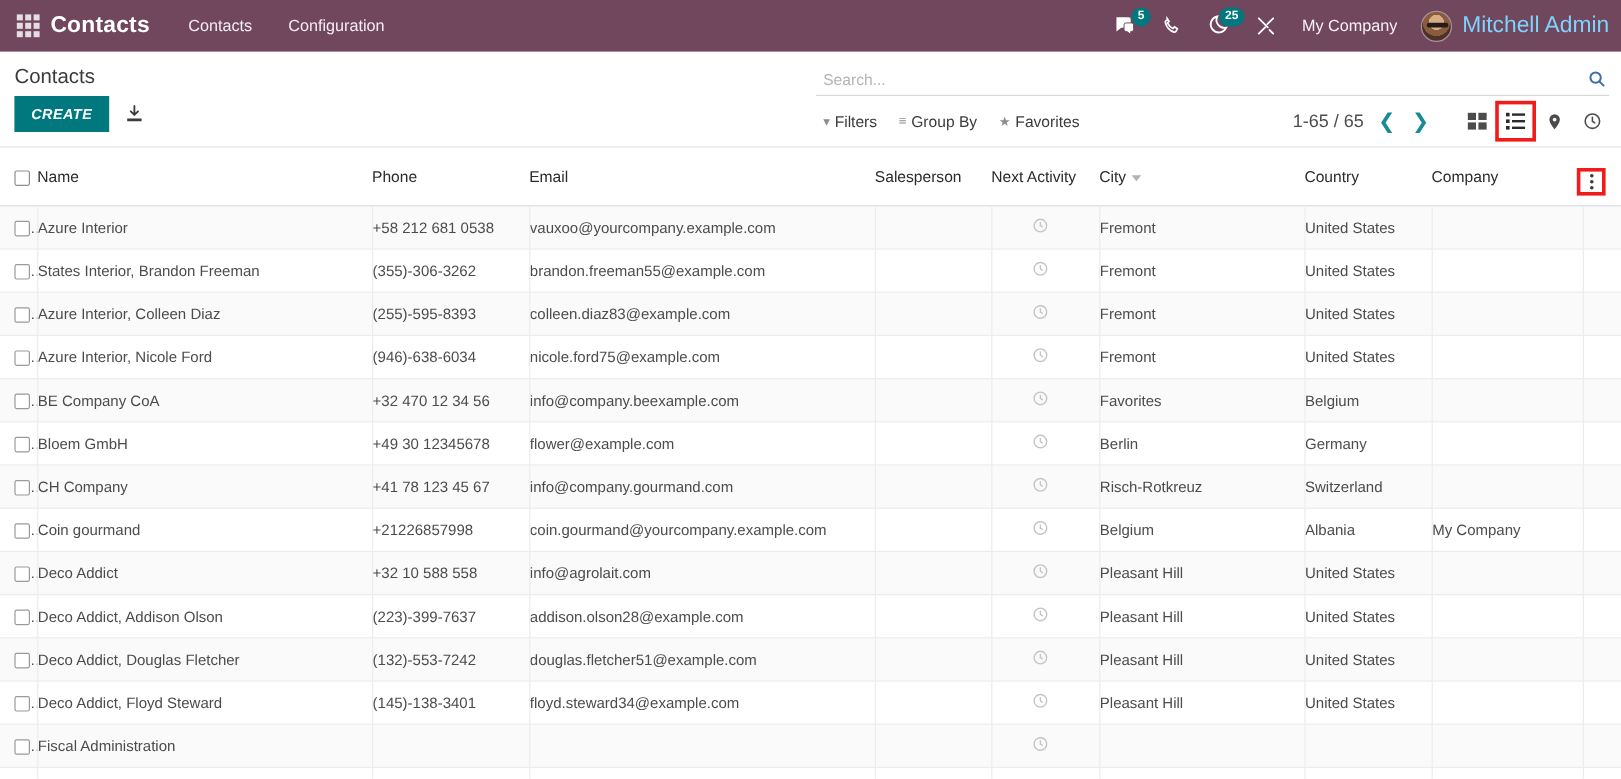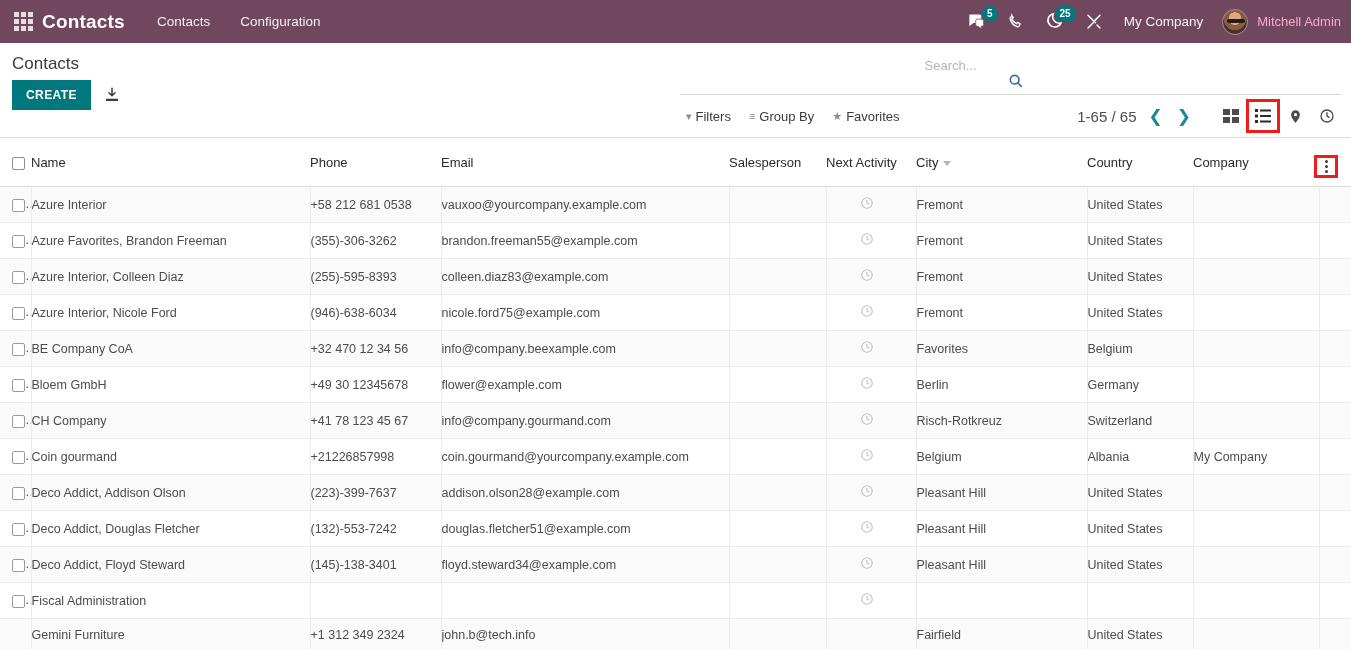--- a/index.html
+++ b/index.html
@@ -59,21 +59,21 @@
   .avatar {
     width: 26px; height: 26px; border-radius: 50%;
     background: radial-gradient(circle at 50% 36%, #d8ab85 0 32%, #8a5b3c 33% 58%, #4b3224 59% 100%);
     border: 1px solid #a98fa0;
     overflow: hidden; position: relative; flex: none;
   }
   .avatar::after {
     content: ""; position: absolute; left: 4px; top: 9px; width: 18px; height: 4px;
     background: #241c18; border-radius: 2px;
   }
-  .user-name { font-size: 13px; color: #f9a8d4; white-space: nowrap; }
+  .user-name { font-size: 19px; color: #7dd3fc; white-space: nowrap; }
 
   
   .control-panel { background: #ffffff; border-bottom: 1px solid #dfdfdf; }
   .cp-row {
     display: flex; align-items: flex-start;
     padding: 0 10px 0 12px;
   }
   .cp-left { width: 668px; flex: none; }
   .cp-right { flex: 1; }
 
@@ -83,29 +83,29 @@
     line-height: 1.2;
   }
   .cp-buttons { display: flex; align-items: center; gap: 12px; padding-bottom: 12px; }
   .btn-create {
     background: #00787d; color: #ffffff;
     border: none;
     font-size: 12px; font-weight: bold; letter-spacing: .4px;
     padding: 8px 14px;
     cursor: pointer;
     font-family: "Liberation Sans", sans-serif;
+    font-style: italic;
   }
   .icon-btn { cursor: pointer; display: inline-flex; align-items: center; color: #3b3b3b; }
 
   .searchbar {
     display: flex; align-items: center;
     border-bottom: 1px solid #d8d8d8;
     padding: 12px 2px 5px 6px;
     margin-top: 3px;
-    flex-direction: column;
   }
   .search-input {
     flex: 1; border: none; outline: none;
     font-size: 13px; color: #4c4c4c;
     background: transparent;
     font-family: "Liberation Sans", sans-serif;
   }
   .search-input::placeholder { color: #b4b4b4; }
   .search-icon { color: #3b6ea8; display: inline-flex; padding-left: 6px; cursor: pointer; }
 
@@ -390,21 +390,21 @@
                 <circle cx="12" cy="12" r="9"></circle>
                 <path d="M12 7.5V12l2.8 1.8" stroke-linecap="round"></path>
               </svg></span></td>
           <td>Fremont</td>
           <td>United States</td>
           <td></td>
           <td class="no-border-r"></td>
         </tr>
         <tr>
           <td class="col-check"><span class="cbx"></span></td>
-          <td class="cell-name">Azure Favorites, Brandon Freeman</td>
+          <td class="cell-name">States Interior, Brandon Freeman</td>
           <td>(355)-306-3262</td>
           <td>brandon.freeman55@example.com</td>
           <td></td>
           <td style="text-align:center"><span class="clock-icon"><svg width="14" height="14" viewBox="0 0 24 24" fill="none" stroke="#c4c4c4" stroke-width="2">
                 <circle cx="12" cy="12" r="9"></circle>
                 <path d="M12 7.5V12l2.8 1.8" stroke-linecap="round"></path>
               </svg></span></td>
           <td>Fremont</td>
           <td>United States</td>
           <td></td>
@@ -491,20 +491,35 @@
           <td>+21226857998</td>
           <td>coin.gourmand@yourcompany.example.com</td>
           <td></td>
           <td style="text-align:center"><span class="clock-icon"><svg width="14" height="14" viewBox="0 0 24 24" fill="none" stroke="#c4c4c4" stroke-width="2">
                 <circle cx="12" cy="12" r="9"></circle>
                 <path d="M12 7.5V12l2.8 1.8" stroke-linecap="round"></path>
               </svg></span></td>
           <td>Belgium</td>
           <td>Albania</td>
           <td>My Company</td>
+          <td class="no-border-r"></td>
+        </tr>
+        <tr>
+          <td class="col-check"><span class="cbx"></span></td>
+          <td class="cell-name">Deco Addict</td>
+          <td>+32 10 588 558</td>
+          <td>info@agrolait.com</td>
+          <td></td>
+          <td style="text-align:center"><span class="clock-icon"><svg width="14" height="14" viewBox="0 0 24 24" fill="none" stroke="#c4c4c4" stroke-width="2">
+                <circle cx="12" cy="12" r="9"></circle>
+                <path d="M12 7.5V12l2.8 1.8" stroke-linecap="round"></path>
+              </svg></span></td>
+          <td>Pleasant Hill</td>
+          <td>United States</td>
+          <td></td>
           <td class="no-border-r"></td>
         </tr>
         <tr>
           <td class="col-check"><span class="cbx"></span></td>
           <td class="cell-name">Deco Addict, Addison Olson</td>
           <td>(223)-399-7637</td>
           <td>addison.olson28@example.com</td>
           <td></td>
           <td style="text-align:center"><span class="clock-icon"><svg width="14" height="14" viewBox="0 0 24 24" fill="none" stroke="#c4c4c4" stroke-width="2">
                 <circle cx="12" cy="12" r="9"></circle>

